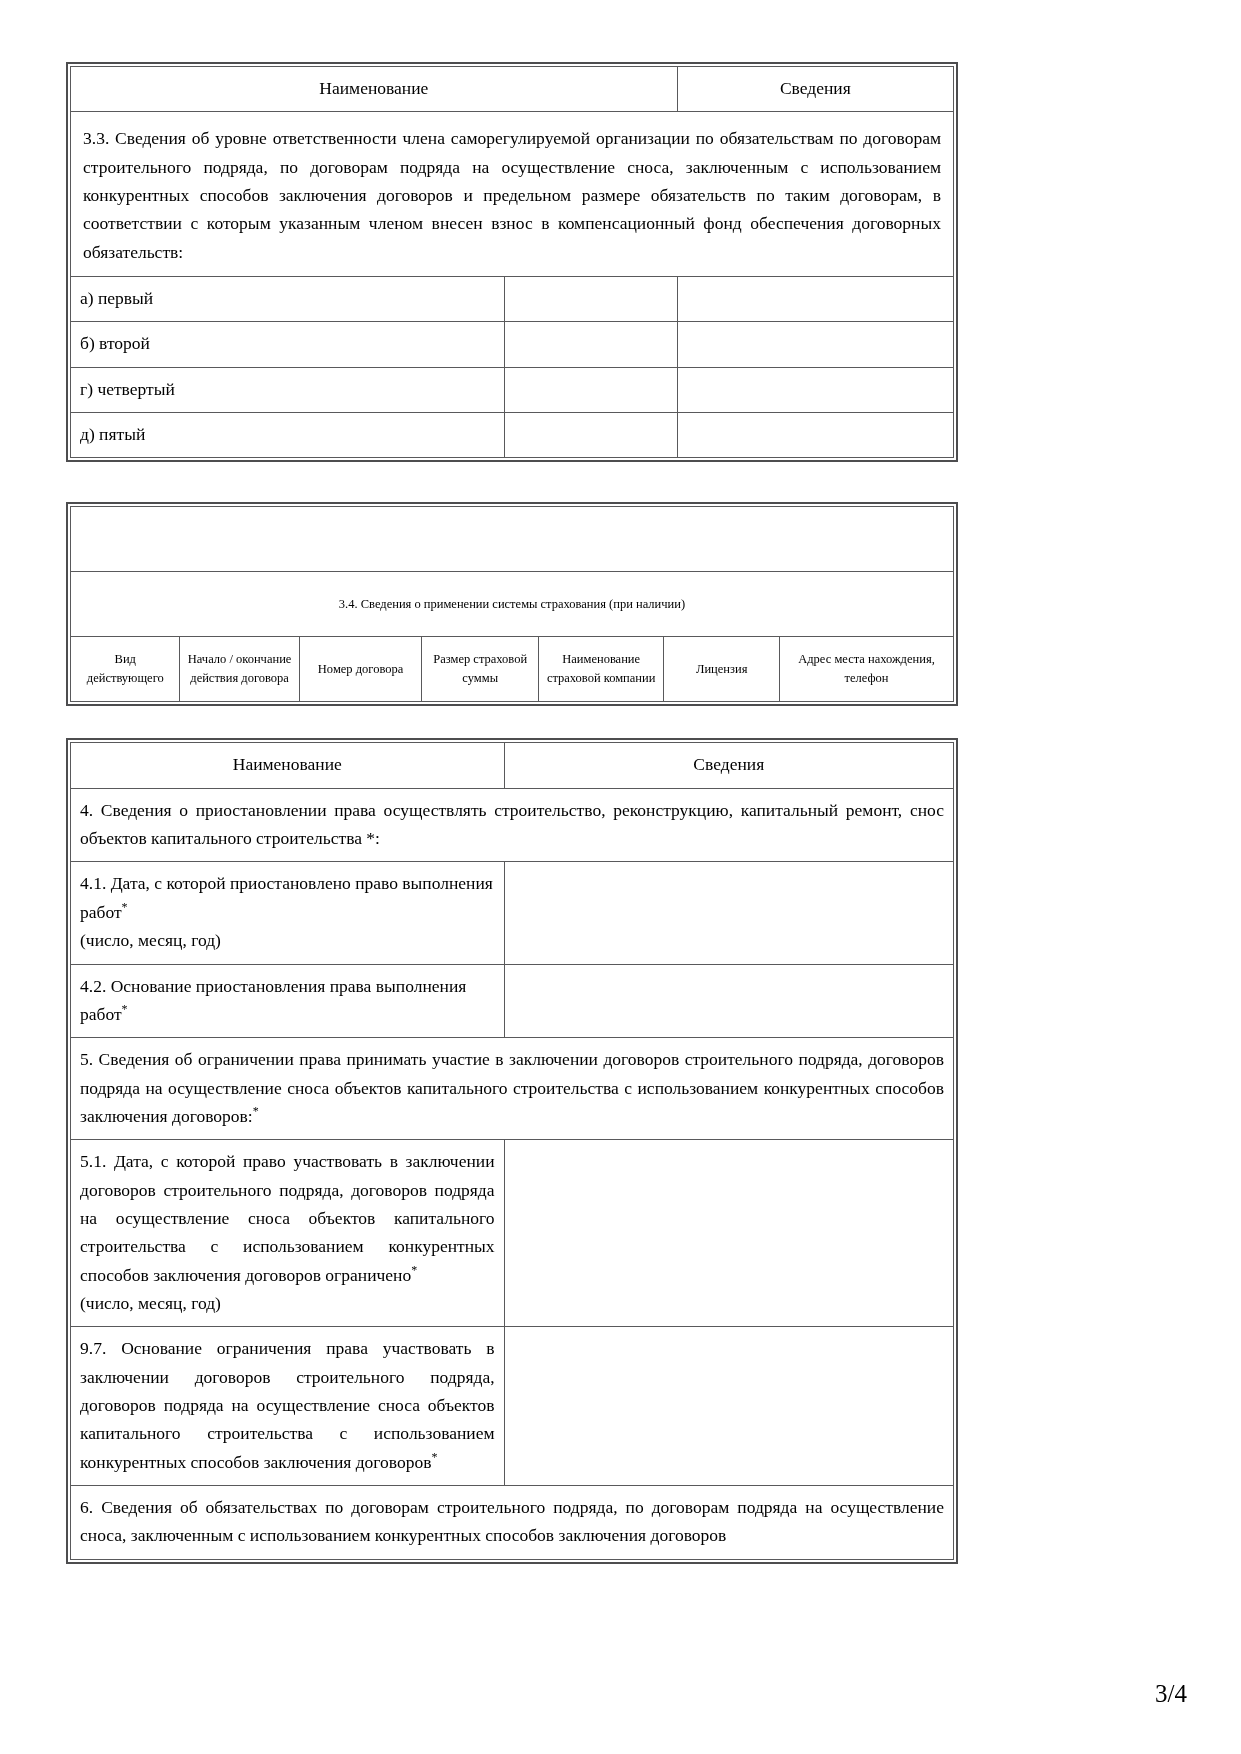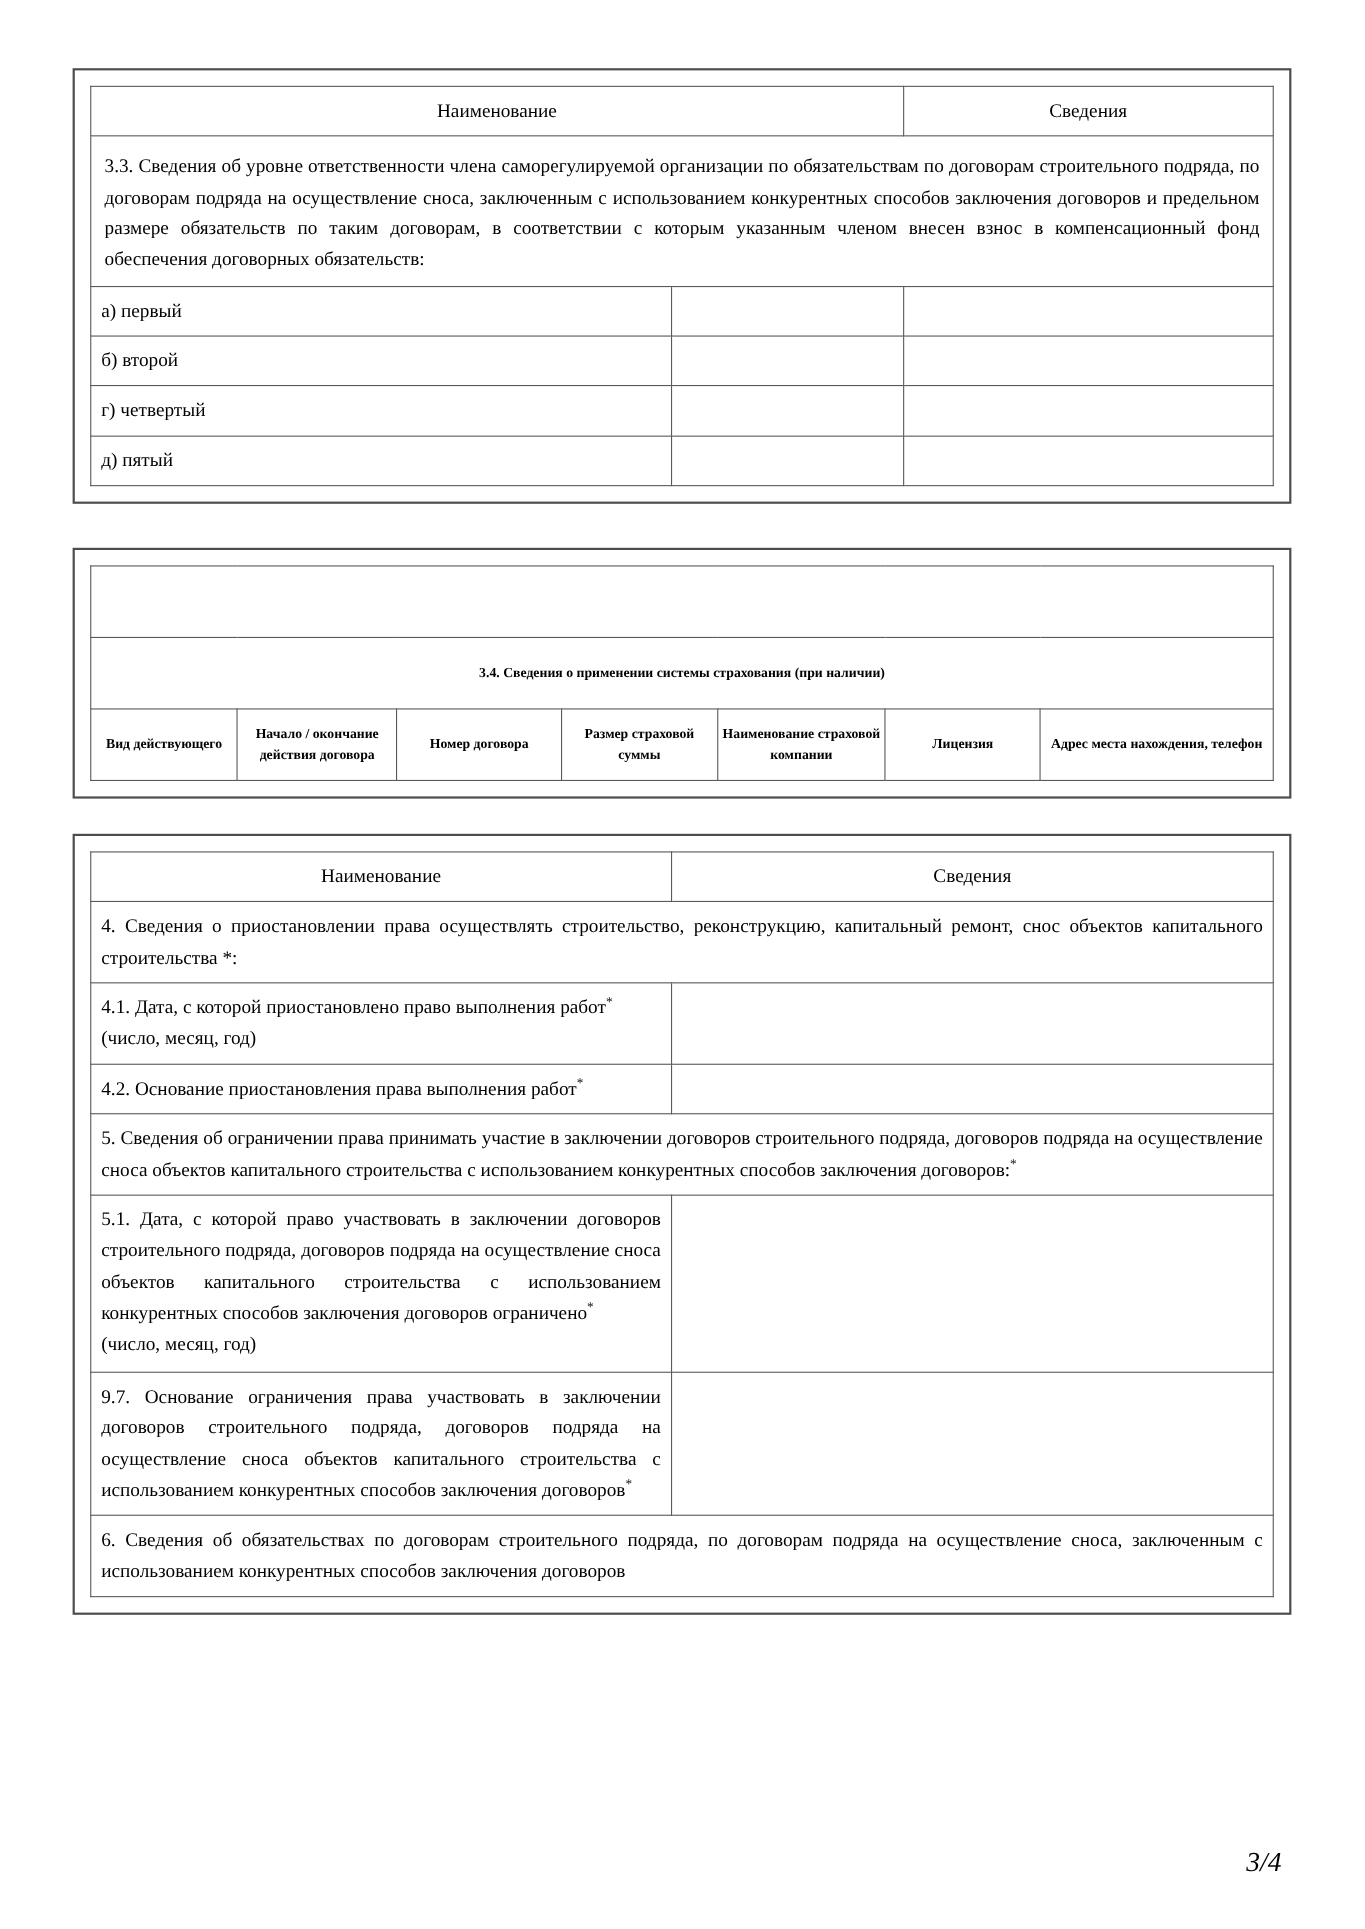--- a/index.html
+++ b/index.html
@@ -33,23 +33,23 @@
   table.doc th {
     border: 1px solid #59595b;
     vertical-align: top;
     padding: 7px 9px 9px 9px;
     font-weight: normal;
     font-size: 17.5px;
     line-height: 1.62;
   }
   .outer-frame {
     border: 2.2px solid #4d4d4f;
-    padding: 14px;
+    padding: 2px;
     box-sizing: border-box;
-    width: 1108px;
+    width: 892px;
   }
   .outer-frame table.doc {
     width: 100%;
   }
 
   .hdr-cell {
     text-align: center;
     font-size: 19px;
     padding-top: 12px;
     padding-bottom: 13px;
@@ -73,21 +73,20 @@
 
   
   .gap-a { height: 40px; }
   .gap-b { height: 32px; }
 
   
   table.ins {
     border-collapse: collapse;
     width: 100%;
     table-layout: fixed;
-    font-weight: bold;
   }
   table.ins td {
     border: 1px solid #59595b;
     vertical-align: middle;
     text-align: center;
     font-size: 12.5px;
     line-height: 1.55;
     padding: 9px 4px;
     height: 46px;
   }
@@ -97,25 +96,24 @@
     padding: 6px 9px 8px 9px;
     height: auto;
   }
   .empty-strip td {
     height: 26px;
     border: 1px solid #59595b;
   }
 
   .pagenum {
     position: absolute;
-    right: 76px;
+    right: 54px;
     bottom: 46px;
     font-size: 25px;
     font-family: "Liberation Serif", "DejaVu Serif", serif;
-    font-style: italic;
   }
 </style>
 </head>
 <body>
 
 <div class="page">
 
   <div class="outer-frame">
     <table class="doc">
       <colgroup>

